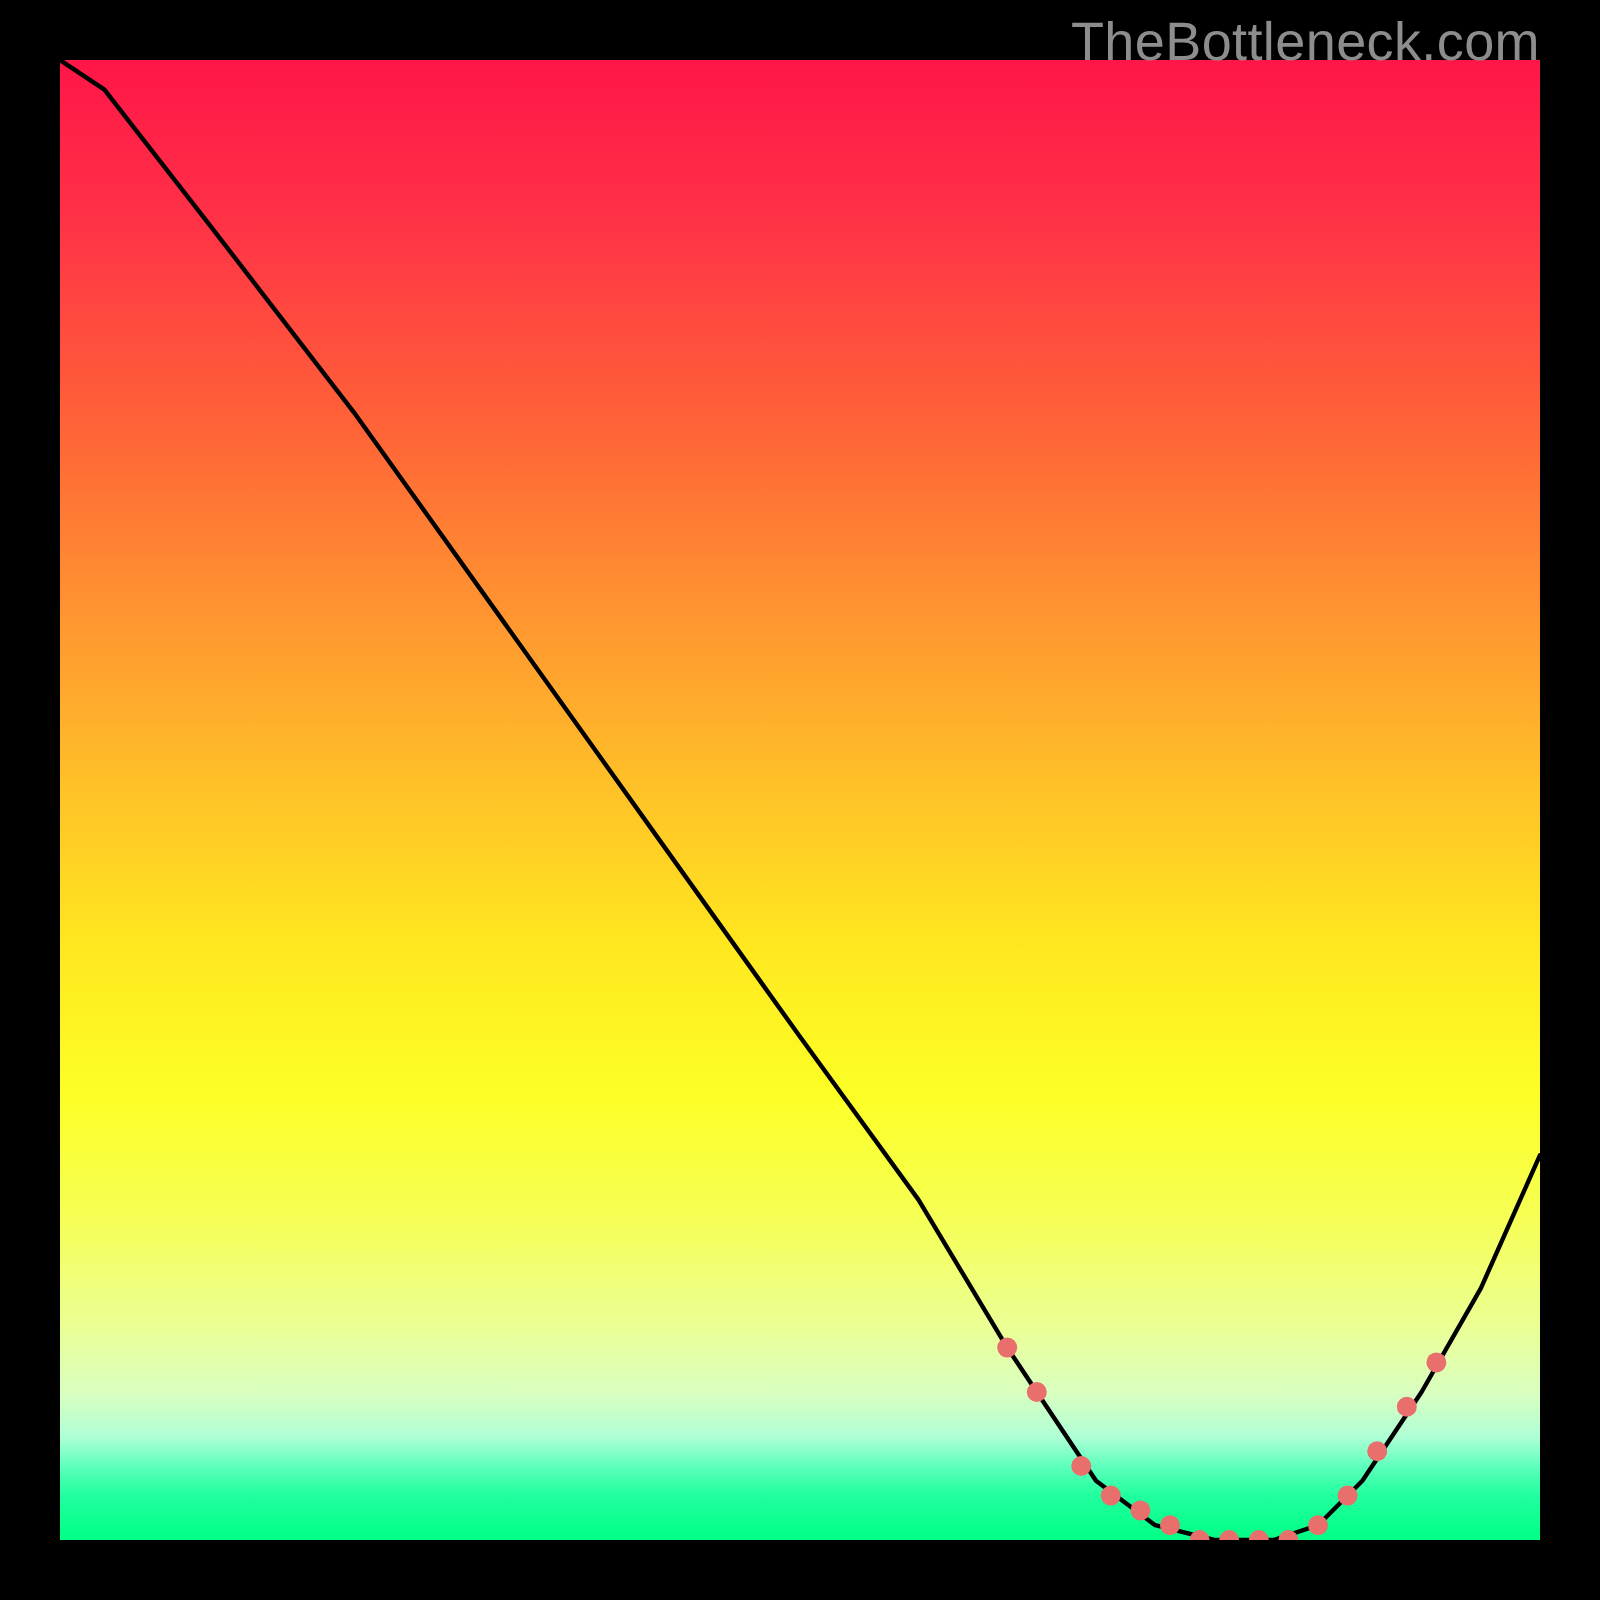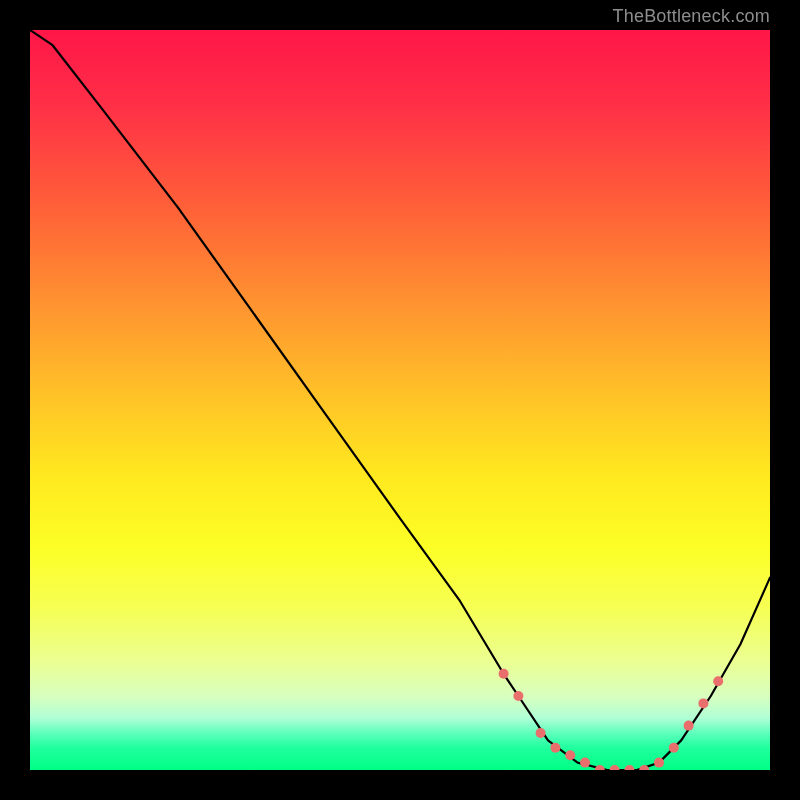--- a/index.html
+++ b/index.html
@@ -35,21 +35,21 @@
       #20ff9e 97%,
       #00ff85 100%
     );
   }
 
   .attribution {
     position: absolute;
     top: 6px;
     right: 30px;
     color: #8d8d8d;
-    font-size: 18px;
+    font-size: 27px;
     font-weight: 400;
     letter-spacing: 0.2px;
     font-family: Arial, sans-serif;
   }
 
   svg.overlay {
     position: absolute;
     left: 30px;
     top: 30px;
     width: 740px;

